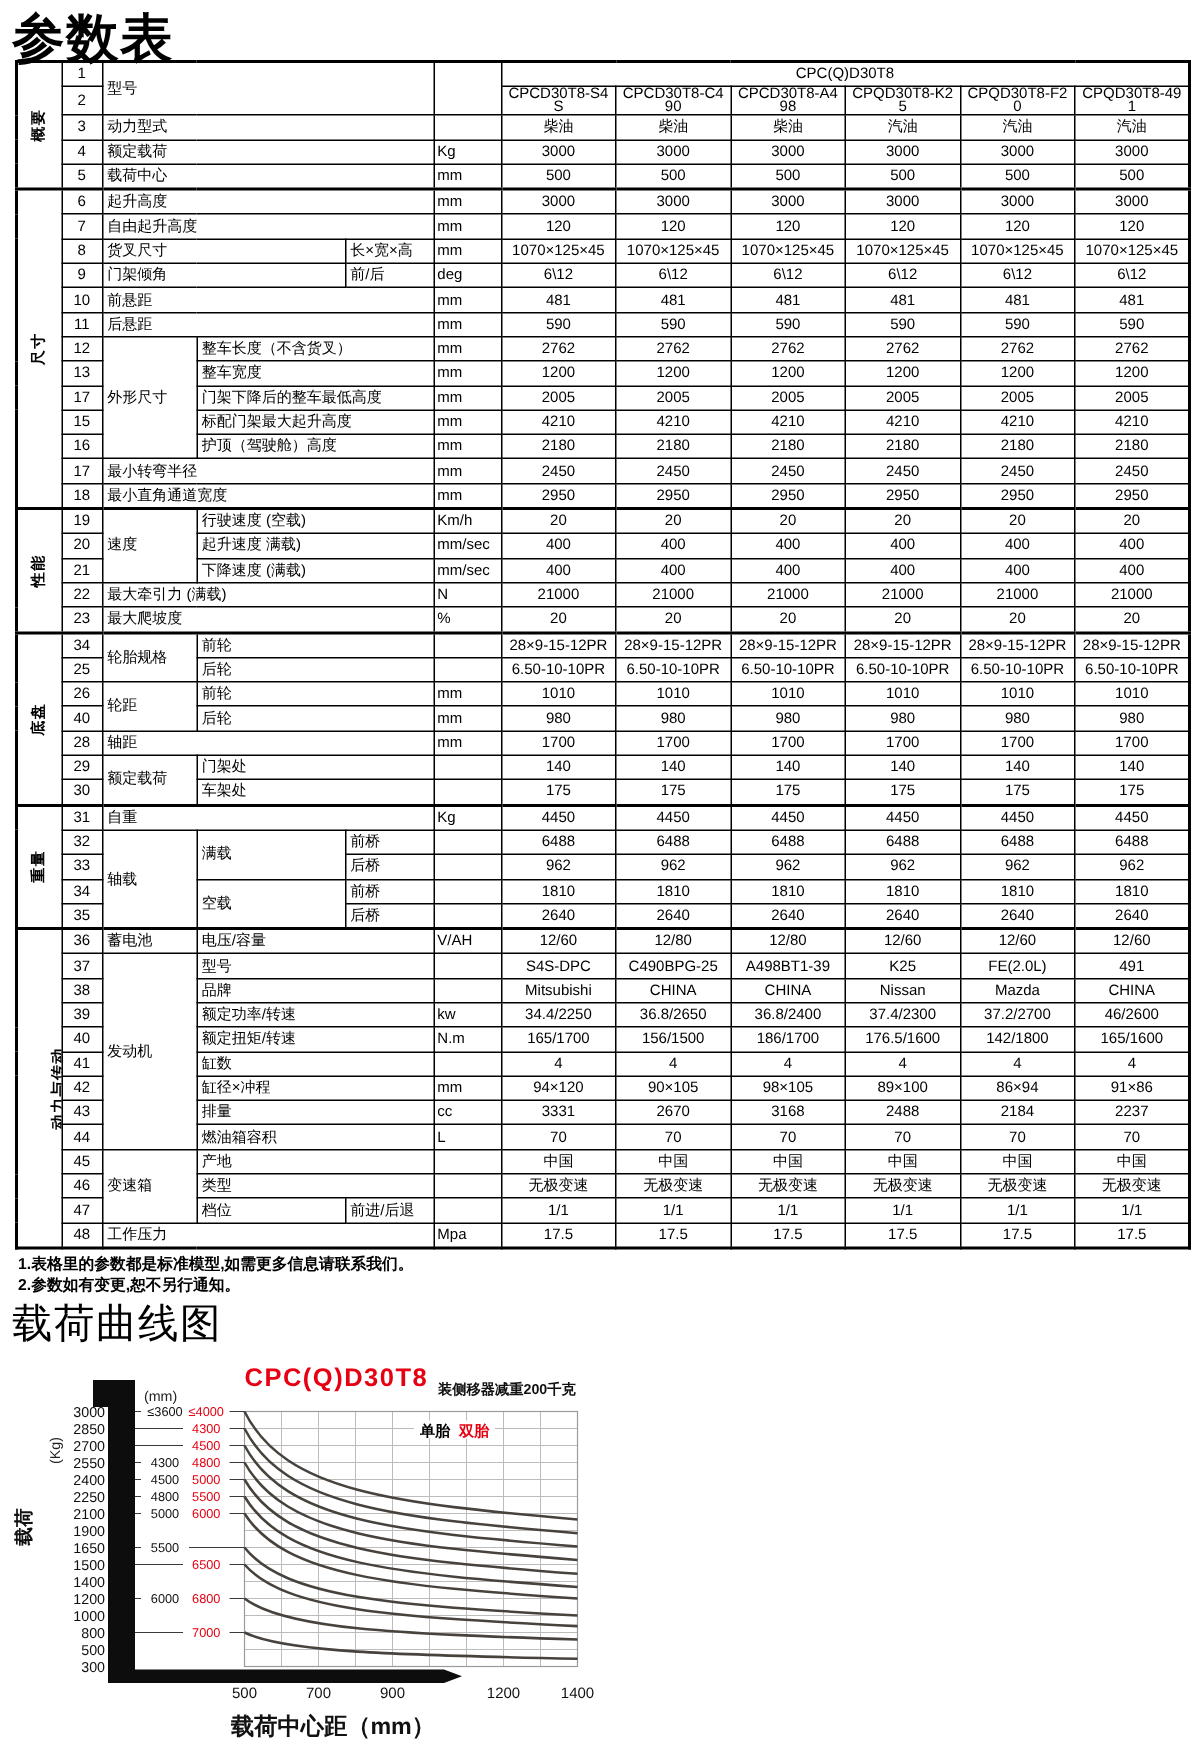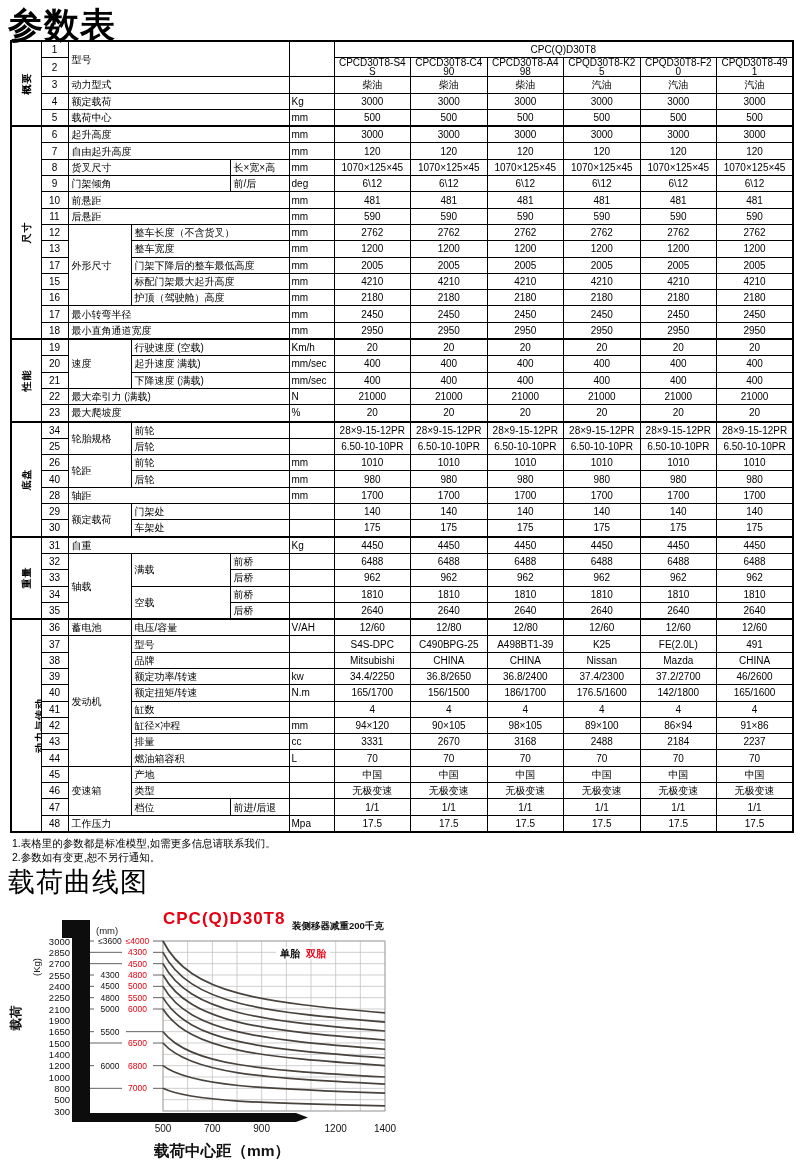--- a/index.html
+++ b/index.html
@@ -9,21 +9,21 @@
   #spec-table{position:absolute;left:10px;top:40px;width:782px;border-collapse:collapse;table-layout:fixed;border:2px solid #000;}
   #spec-table td{border:1px solid #000;font-size:10px;line-height:11px;height:15.3px;padding:0 2px;vertical-align:middle;overflow:hidden;}
   #spec-table td.cat{text-align:center;padding:0;}
   #spec-table td.cat span{display:inline-block;transform:rotate(-90deg);white-space:nowrap;font-weight:bold;font-size:10px;letter-spacing:1px;}
   #spec-table td.num{text-align:center;}
   #spec-table td.lab{text-align:left;padding-left:3px;}
   #spec-table td.unit{text-align:left;}
   #spec-table td.val{text-align:center;}
   #spec-table td.model{font-size:10px;line-height:9px;word-break:break-all;}
   #spec-table tr.sec td{border-top:2px solid #000;}
-  .footnotes{position:absolute;left:12px;top:836px;font-size:10.5px;line-height:14px;}
+  .footnotes{position:absolute;left:12px;top:836px;font-size:10.5px;line-height:14px;font-weight:bold;}
   #chart{position:absolute;left:0;top:898px;}
 </style>
 </head>
 <body>
 
 <div class="page-title">参数表</div>
 
 <table id="spec-table">
   <colgroup>
     <col style="width:30px">

